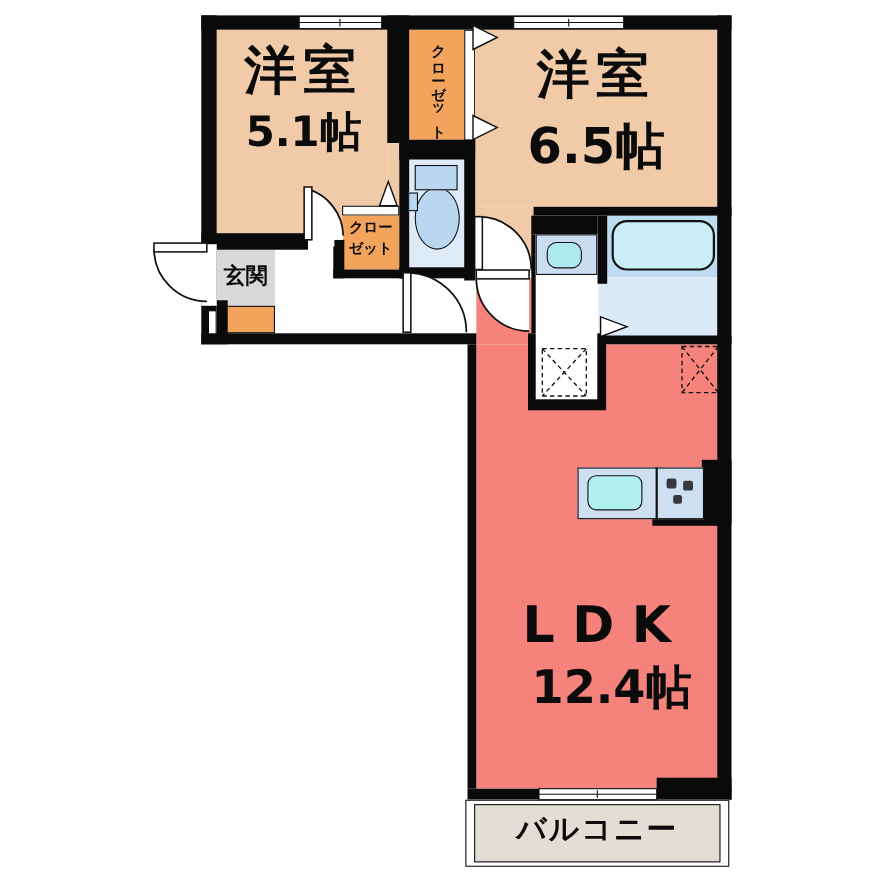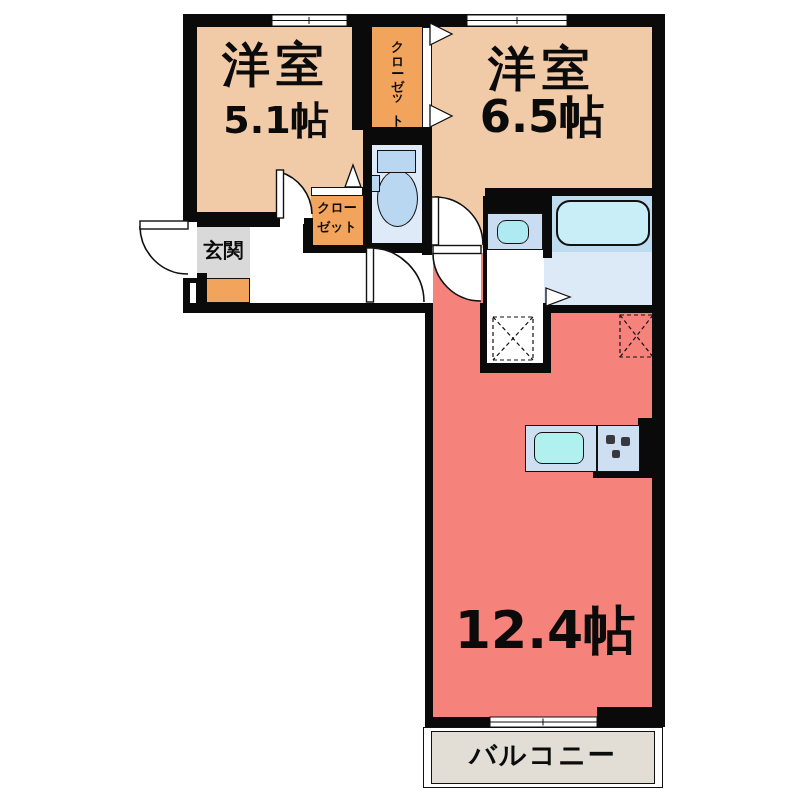--- a/index.html
+++ b/index.html
@@ -151,23 +151,24 @@
       <rect x="620" y="315" width="33" height="42"></rect>
       <line x1="620" y1="315" x2="653" y2="357"></line>
       <line x1="653" y1="315" x2="620" y2="357"></line>
     </g>
   </svg>
 
   <div class="lbl" style="left:197px;top:38px;width:158px;font-size:48px;letter-spacing:6px;">洋室</div>
   <div class="lbl" style="left:180px;top:100px;width:192px;font-size:38px;">5.1帖</div>
 
   <div class="lbl" style="left:432px;top:42px;width:220px;font-size:48px;letter-spacing:6px;">洋室</div>
-  <div class="lbl" style="left:432px;top:92px;width:220px;font-size:45px;">6.5帖</div>
+  <div class="lbl" style="left:432px;top:108px;width:220px;font-size:45px;">6.5帖</div>
 
-  <div class="lbl" style="left:429px;top:602px;width:232px;font-size:52px;">12.4帖</div>
+  <div class="lbl" style="left:433px;top:543px;width:219px;font-size:46px;letter-spacing:16px;text-indent:16px;">LDK</div>
+  <div class="lbl" style="left:440px;top:602px;width:232px;font-size:42px;">12.4帖</div>
 
   <div class="lbl" style="left:197px;top:239px;width:53px;font-size:20px;">玄関</div>
 
   <div class="lbl vtext" style="left:372px;top:30px;width:50px;height:94px;font-size:13px;">クローゼット</div>
 
   <div class="lbl" style="left:311px;top:199px;width:52px;font-size:13px;line-height:1.45;">
     <span style="display:block">クロー</span>
     <span style="display:block">ゼット</span>
   </div>
 

